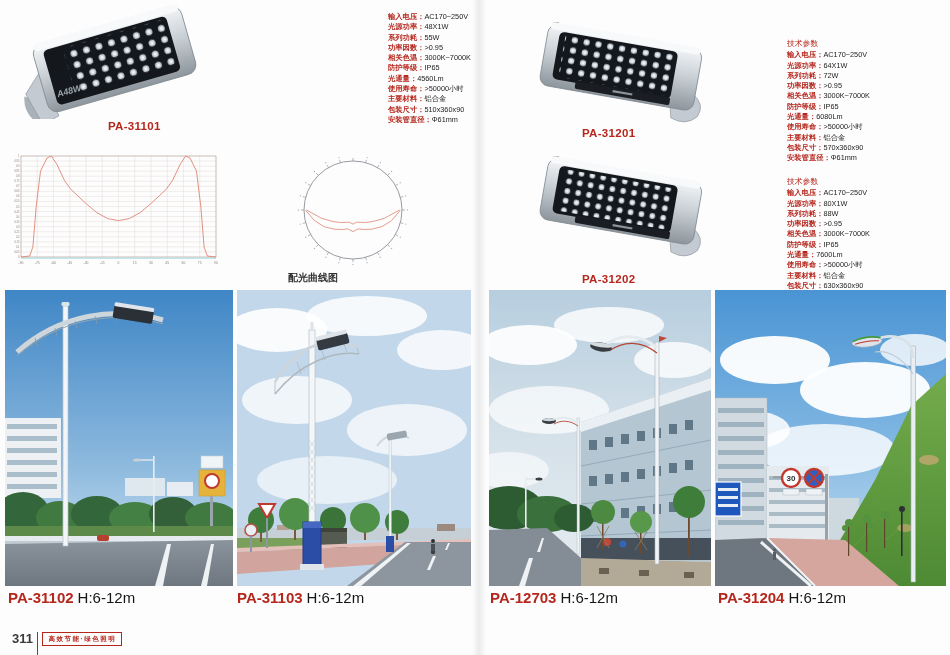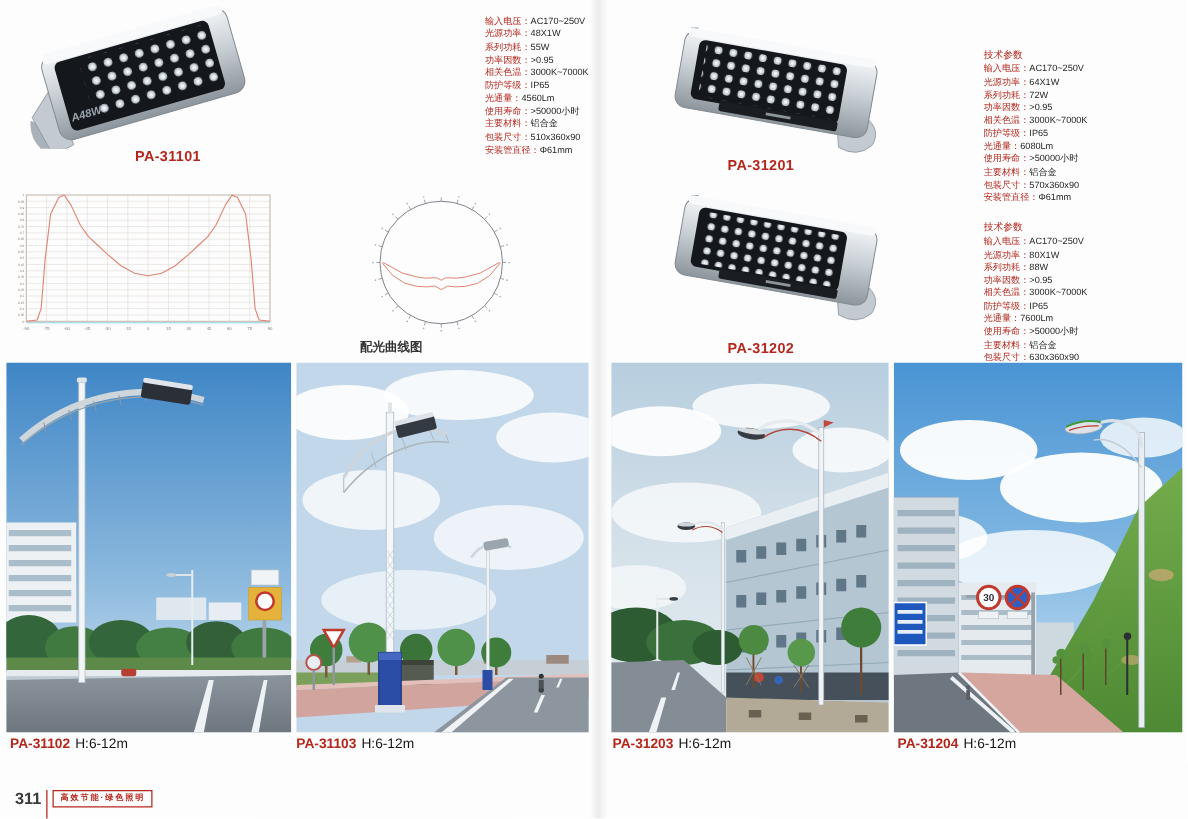--- a/index.html
+++ b/index.html
@@ -7,25 +7,25 @@
         font-family:"Liberation Sans","DejaVu Sans",sans-serif;}
   .gutter{position:absolute;left:472px;top:0;width:14px;height:655px;
           background:linear-gradient(90deg,rgba(0,0,0,0),rgba(110,115,125,.13),rgba(0,0,0,0));}
   svg.abs{position:absolute;display:block;}
   .model{position:absolute;font-size:11.5px;font-weight:bold;color:#b5271d;letter-spacing:.3px;}
   .desc{position:absolute;left:210px;top:11px;width:180px;}
   .desc h4{margin:0 0 3px;font-size:8.4px;color:#b5271d;}
   .desc p{margin:0 0 8px;font-size:7.1px;line-height:1.55;color:#232323;text-align:justify;}
   .scol{position:absolute;font-size:7.3px;line-height:10.3px;white-space:nowrap;}
   .scol .tt{color:#b5271d;font-weight:normal;font-size:7.8px;display:block;margin-bottom:1px;}
-  .sl{color:#b5271d;font-weight:normal;}
+  .sl{color:#b5271d;font-weight:bold;}
   .sv{color:#1d1d1d;}
   .polar-cap{position:absolute;left:288px;top:271px;width:112px;text-align:left;
              font-size:10px;font-weight:bold;color:#333;}
-  .cap{position:absolute;top:589px;font-size:11px;white-space:nowrap;}
+  .cap{position:absolute;top:589px;font-size:15px;white-space:nowrap;}
   .cap .m{color:#b5271d;font-weight:bold;}
   .cap .hh{color:#161616;margin-left:4px;}
   .foot{position:absolute;top:632px;display:flex;align-items:flex-start;gap:4px;justify-content:center;}
   .foot .num{font-size:13px;font-weight:bold;color:#3a3a3a;line-height:14px;}
   .foot .div{width:1.5px;height:27px;background:#b5271d;}
   .foot .slogan{border:1px solid #b5271d;color:#b5271d;font-size:6.5px;font-weight:bold;
                 padding:2px 5px;letter-spacing:1.5px;white-space:nowrap;line-height:8px;}
 </style>
 </head>
 <body>
@@ -549,21 +549,21 @@
     </g>
   </svg>
 
   <div class="cap" style="left:8px">
     <span class="m">PA-31102</span><span class="hh">H:6-12m</span>
   </div>
   <div class="cap" style="left:237px">
     <span class="m">PA-31103</span><span class="hh">H:6-12m</span>
   </div>
   <div class="cap" style="left:490px">
-    <span class="m">PA-31203</span><span class="hh">H:6-12m</span>
+    <span class="m">PA-12703</span><span class="hh">H:6-12m</span>
   </div>
   <div class="cap" style="left:718px">
     <span class="m">PA-31204</span><span class="hh">H:6-12m</span>
   </div>
 
   <div class="foot" style="left:12px">
     <span class="num">311</span>
     <span class="div"></span>
     <span class="slogan">高效节能·绿色照明</span>
   </div>

